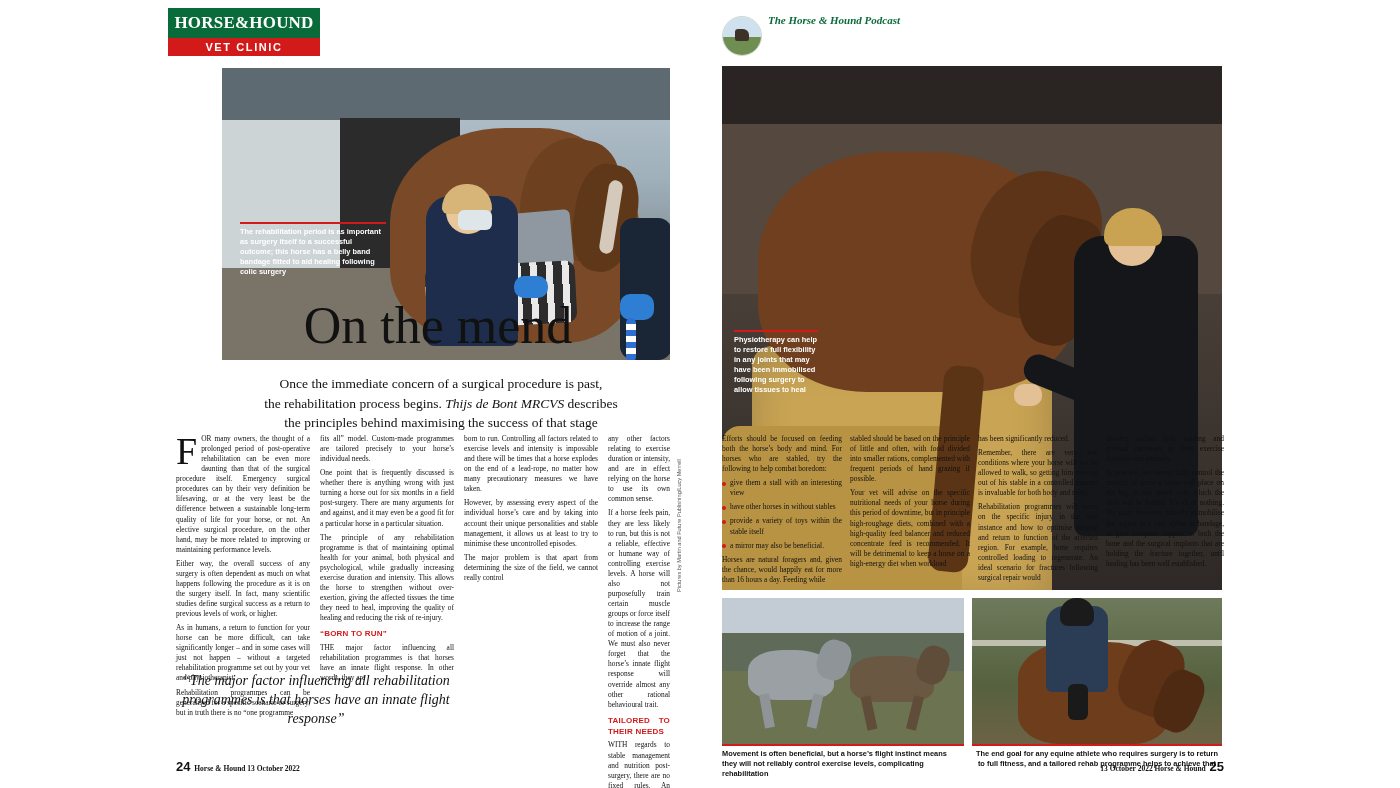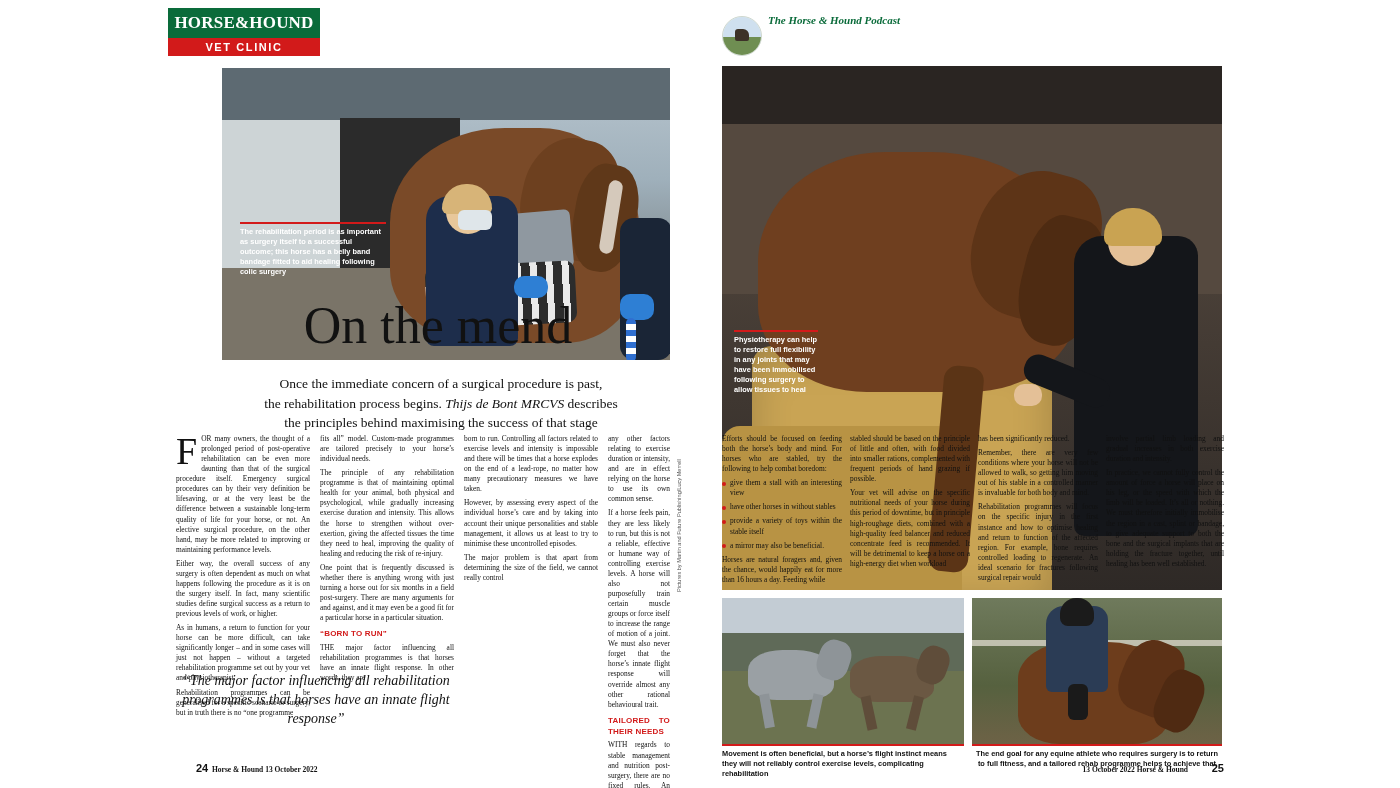--- a/index.html
+++ b/index.html
@@ -140,21 +140,21 @@
   
   .pullquote{position:absolute;left:176px;top:672px;width:280px;text-align:center;
     font-family:"Liberation Serif",serif;font-style:italic;font-size:14px;line-height:1.34;color:#111;}
   
   .credit{position:absolute;left:676px;top:592px;width:160px;transform:rotate(-90deg);
     transform-origin:left top;font-family:"Liberation Sans",sans-serif;font-size:5.6px;color:#555;}
   
   .folio{position:absolute;bottom:14px;font-family:"Liberation Serif",serif;font-size:7.5px;color:#111;}
   .folioL{left:176px;}
   .folioR{right:176px;}
-  .folio .num{font-family:"Liberation Sans",sans-serif;font-weight:bold;font-size:11px;margin-left:20px;}
+  .folio .num{font-family:"Liberation Sans",sans-serif;font-weight:bold;font-size:13px;}
   .folio .hh{font-weight:bold;}
 </style>
 </head>
 <body>
 
 <div class="page">
   <div class="spread">
 
     <div class="masthead">
       <div class="hh">HORSE&amp;HOUND</div>
@@ -259,22 +259,22 @@
 
     <div class="col c1">
       <p><span class="dropcap">F</span><span>OR many owners, the thought of a prolonged period of post-operative rehabilitation can be even more daunting than that of the surgical procedure itself. Emergency surgical procedures can by their very definition be lifesaving, or at the very least be the difference between a sustainable long-term quality of life for your horse, or not. An elective surgical procedure, on the other hand, may be more related to improving or maintaining performance levels.</span></p>
       <p>Either way, the overall success of any surgery is often dependent as much on what happens following the procedure as it is on the surgery itself. In fact, many scientific studies define surgical success as a return to previous levels of work, or higher.</p>
       <p>As in humans, a return to function for your horse can be more difficult, can take significantly longer – and in some cases will just not happen – without a targeted rehabilitation programme set out by your vet and physiotherapist.</p>
       <p>Rehabilitation programmes can be generalised for a specific scenario or surgery, but in truth there is no “one programme</p>
     </div>
 
     <div class="col c2">
       <p>fits all” model. Custom-made programmes are tailored precisely to your horse’s individual needs.</p>
+      <p>One point that is frequently discussed is whether there is anything wrong with just turning a horse out for six months in a field post-surgery. There are many arguments for and against, and it may even be a good fit for a particular horse in a particular situation.</p>
       <p>The principle of any rehabilitation programme is that of maintaining optimal health for your animal, both physical and psychological, while gradually increasing exercise duration and intensity. This allows the horse to strengthen without over-exertion, giving the affected tissues the time they need to heal, improving the quality of healing and reducing the risk of re-injury.</p>
-      <p>One point that is frequently discussed is whether there is anything wrong with just turning a horse out for six months in a field post-surgery. There are many arguments for and against, and it may even be a good fit for a particular horse in a particular situation.</p>
       <div class="subhead">“BORN TO RUN”</div>
       <p>THE major factor influencing all rehabilitation programmes is that horses have an innate flight response. In other words, they are</p>
     </div>
 
     <div class="col c3b">
       <p>born to run. Controlling all factors related to exercise levels and intensity is impossible and there will be times that a horse explodes on the end of a lead-rope, no matter how many precautionary measures we have taken.</p>
       <p>However, by assessing every aspect of the individual horse’s care and by taking into account their unique personalities and stable management, it allows us at least to try to minimise these uncontrolled episodes.</p>
       <p>The major problem is that apart from determining the size of the field, we cannot really control</p>
     </div>
 

